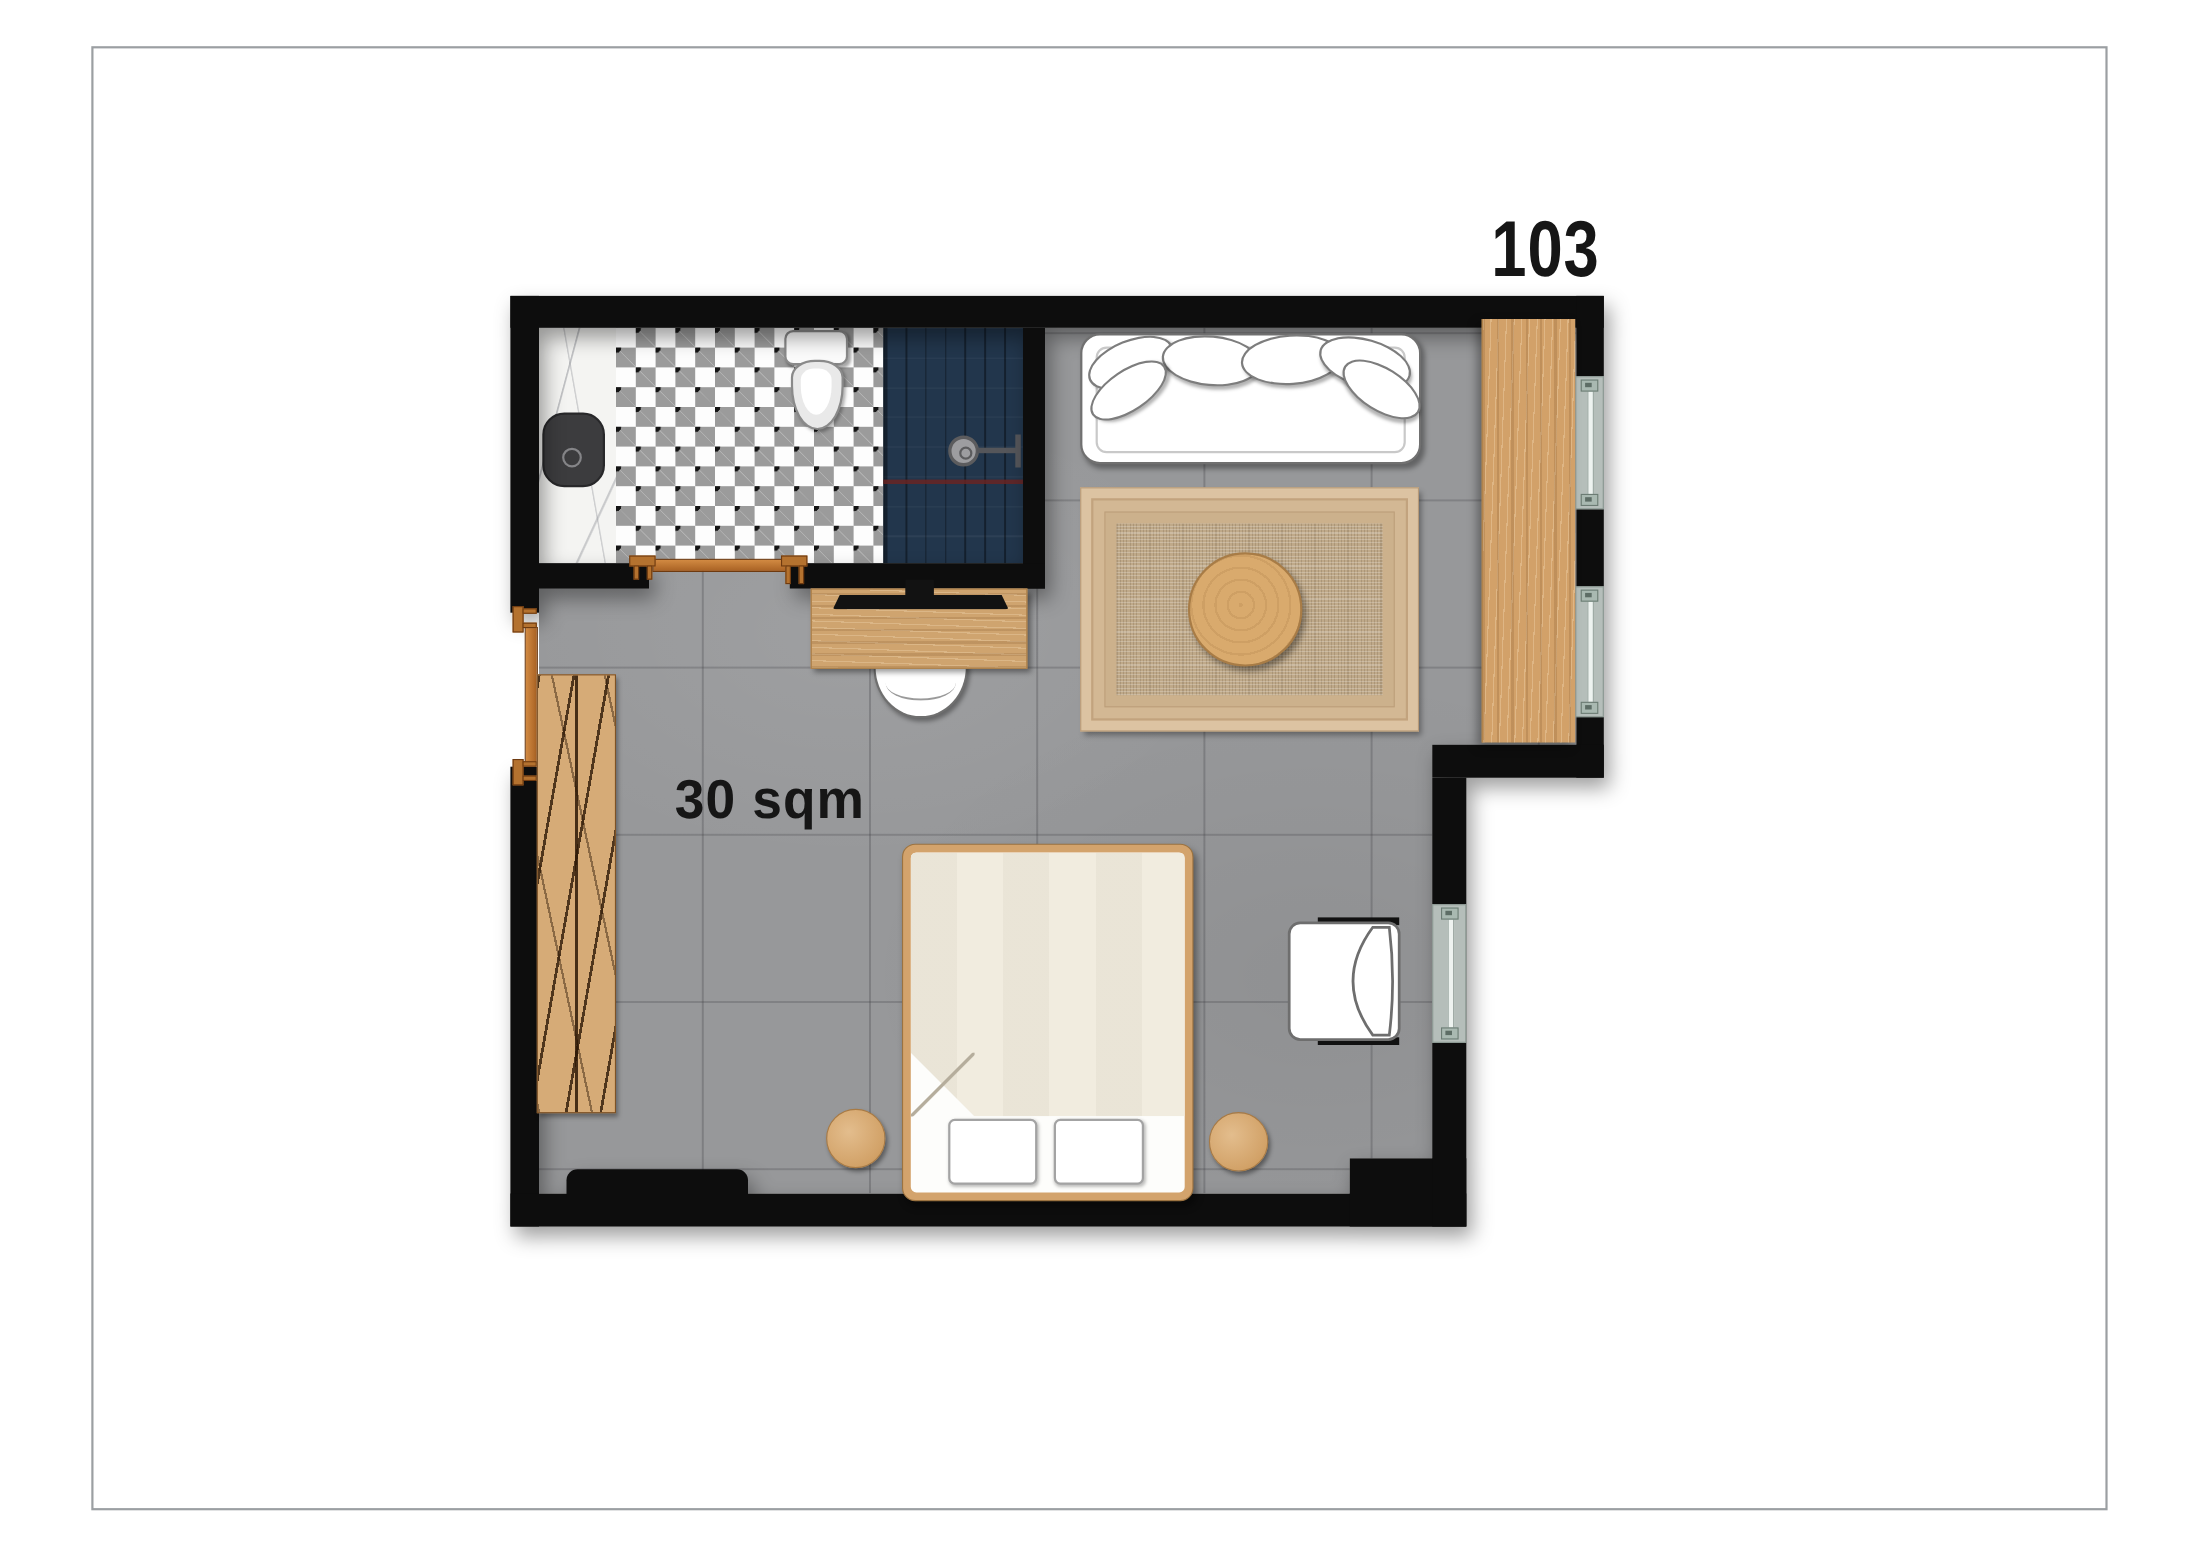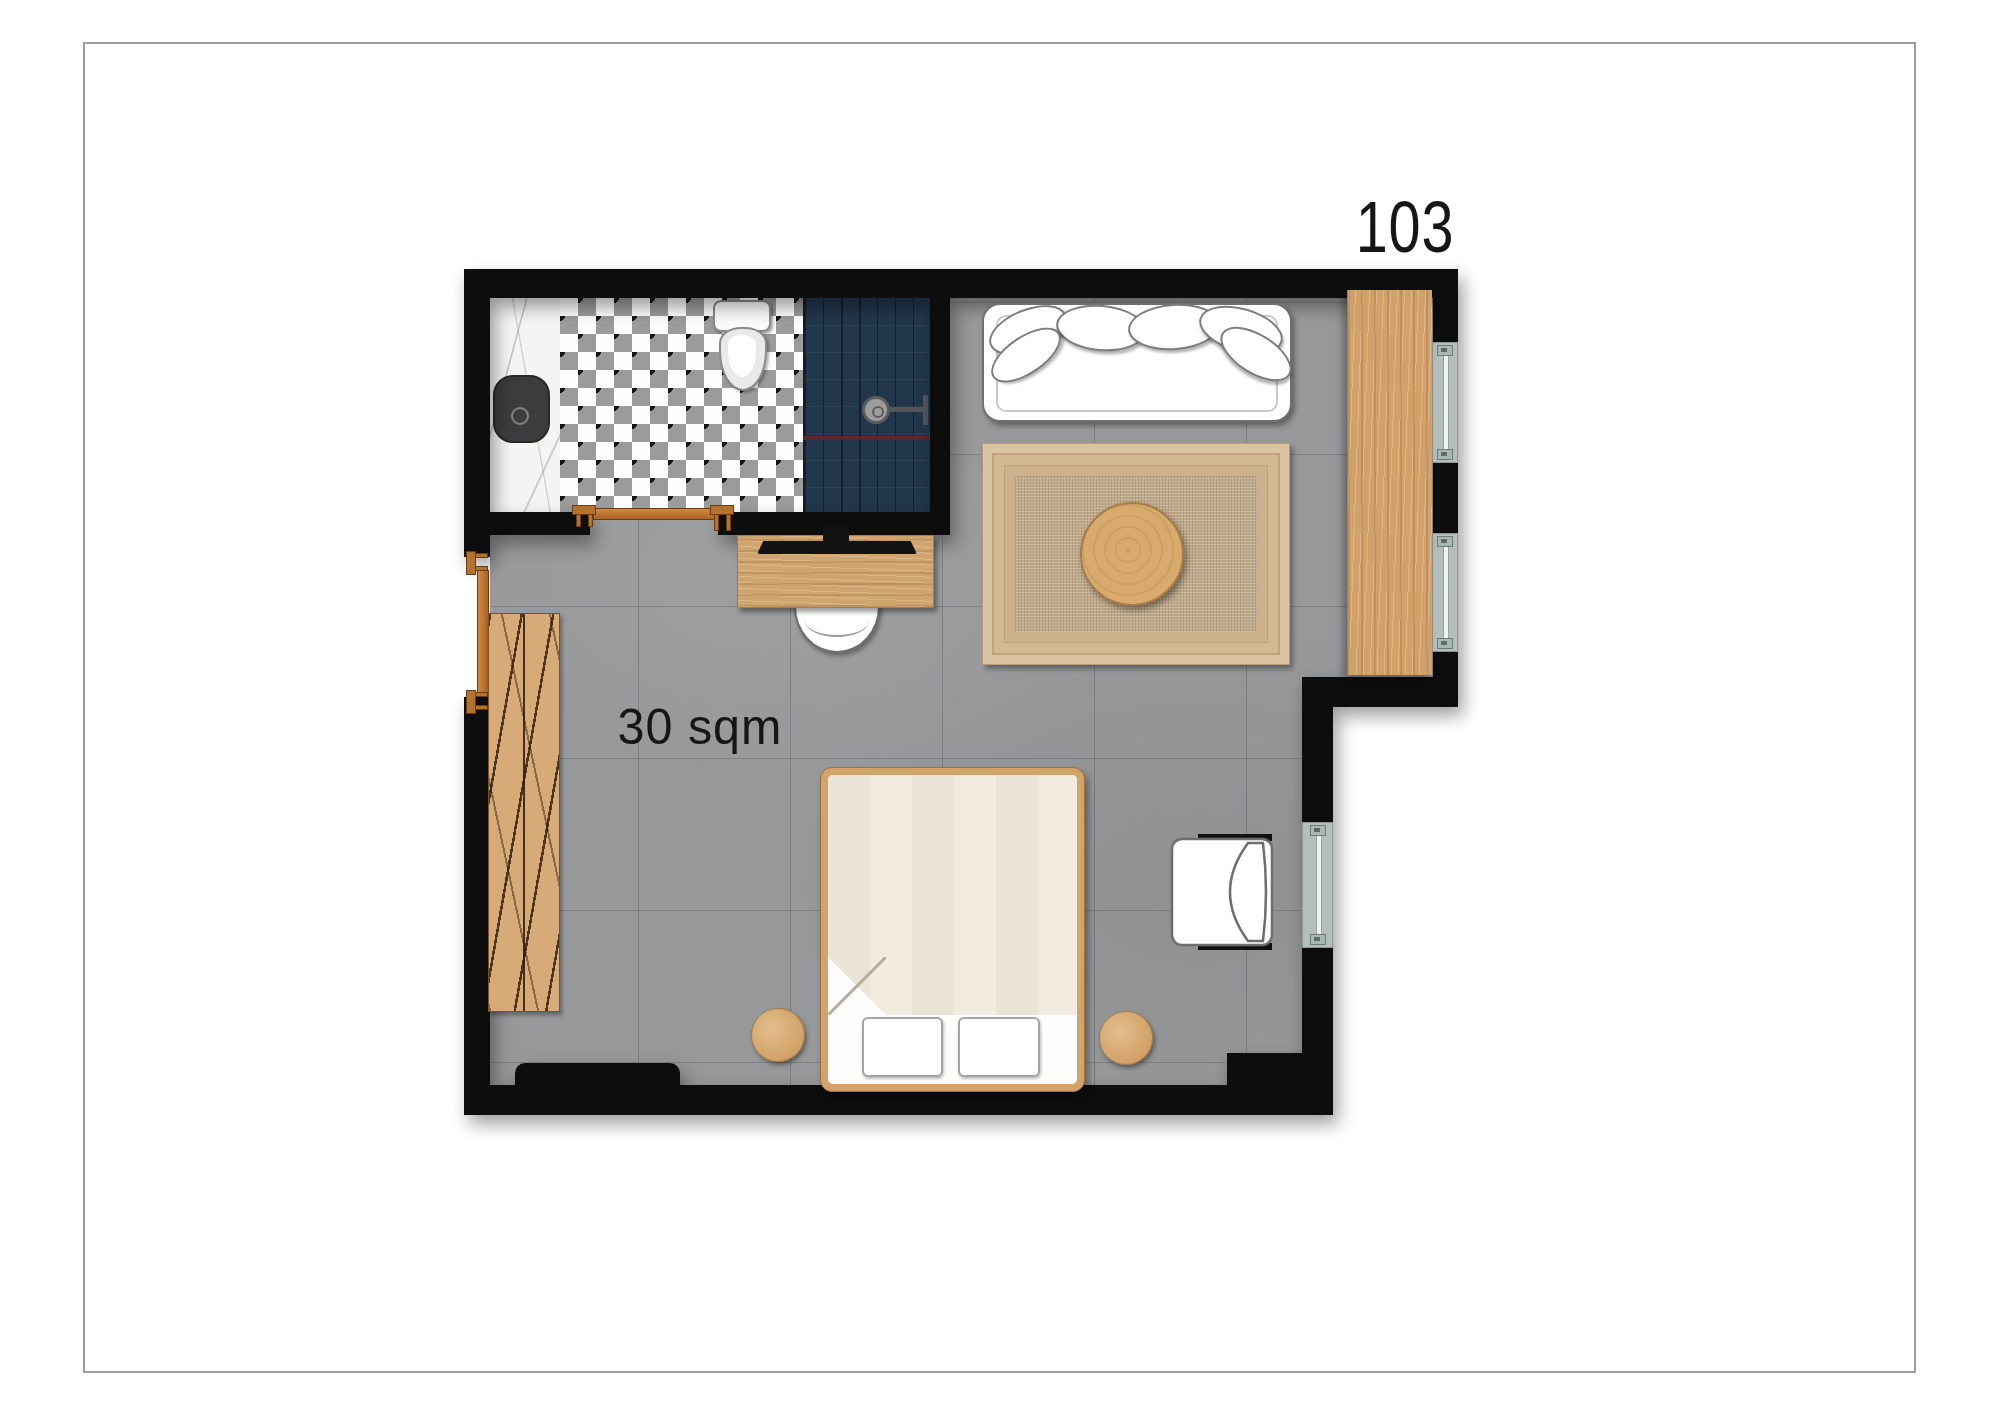--- a/index.html
+++ b/index.html
@@ -1,17 +1,17 @@
 <!DOCTYPE html>
 <html><head>
 <meta charset="utf-8">
 <style>
   html,body{margin:0;padding:0;background:#fff;}
   .stage{position:relative;width:1999px;height:1414px;background:#ffffff;overflow:hidden;
-         font-family:"Liberation Sans", sans-serif;}
+         font-family:"Liberation Sans", sans-serif;font-weight:bold;}
   .frame{position:absolute;left:83px;top:42px;width:1829px;height:1327px;border:2px solid #9b9fa2;}
   .plan{position:absolute;inset:0;}
 
   
   .floor{position:absolute;left:490px;top:298px;width:943px;height:787px;background:#97989a;
     background-image:
       linear-gradient(90deg, rgba(60,60,65,.28) 0 1.5px, transparent 1.5px),
       linear-gradient(180deg, rgba(60,60,65,.25) 0 1.5px, transparent 1.5px),
       radial-gradient(ellipse 500px 300px at 30% 35%, rgba(255,255,255,.07), transparent 70%),
       radial-gradient(ellipse 600px 400px at 75% 75%, rgba(0,0,0,.05), transparent 70%);

